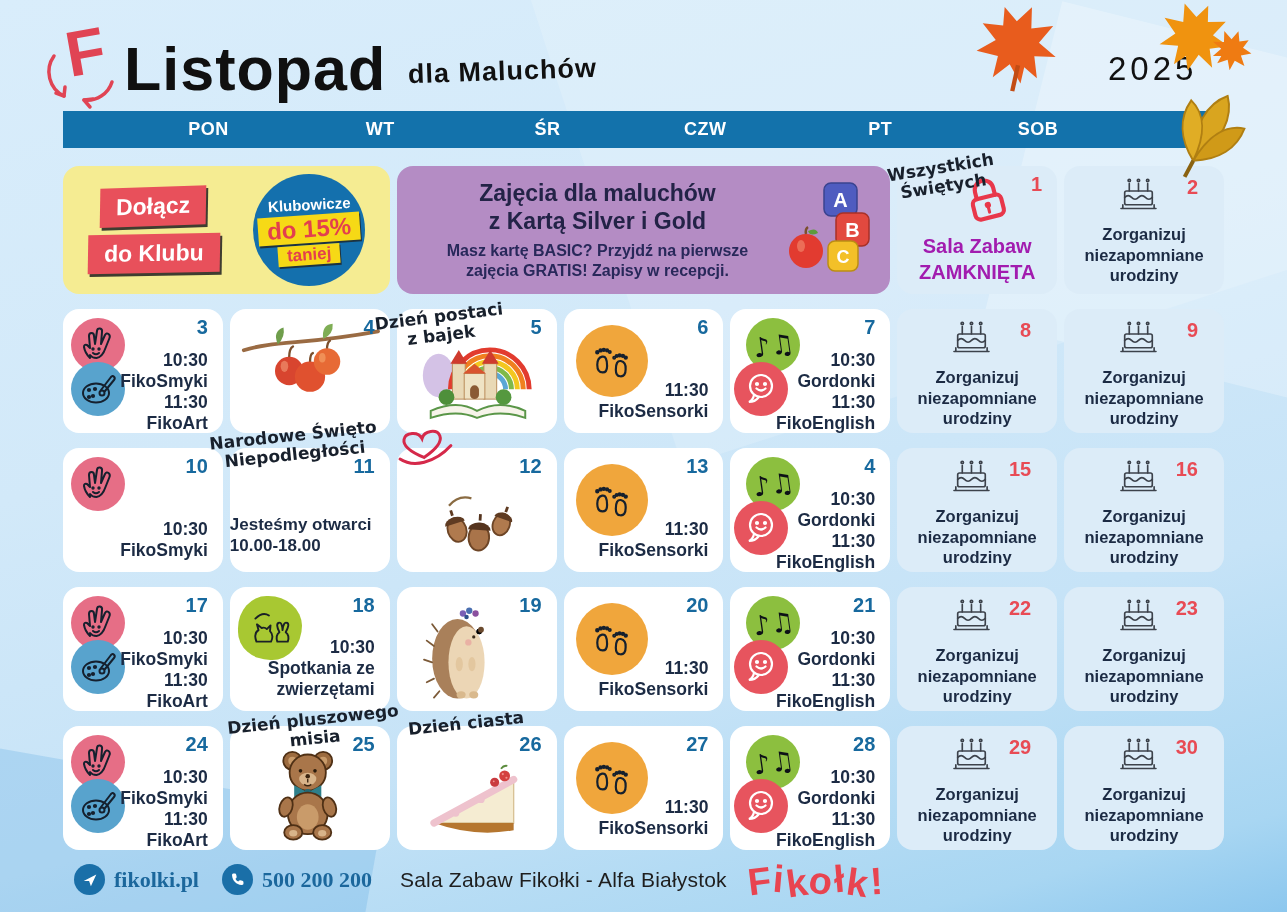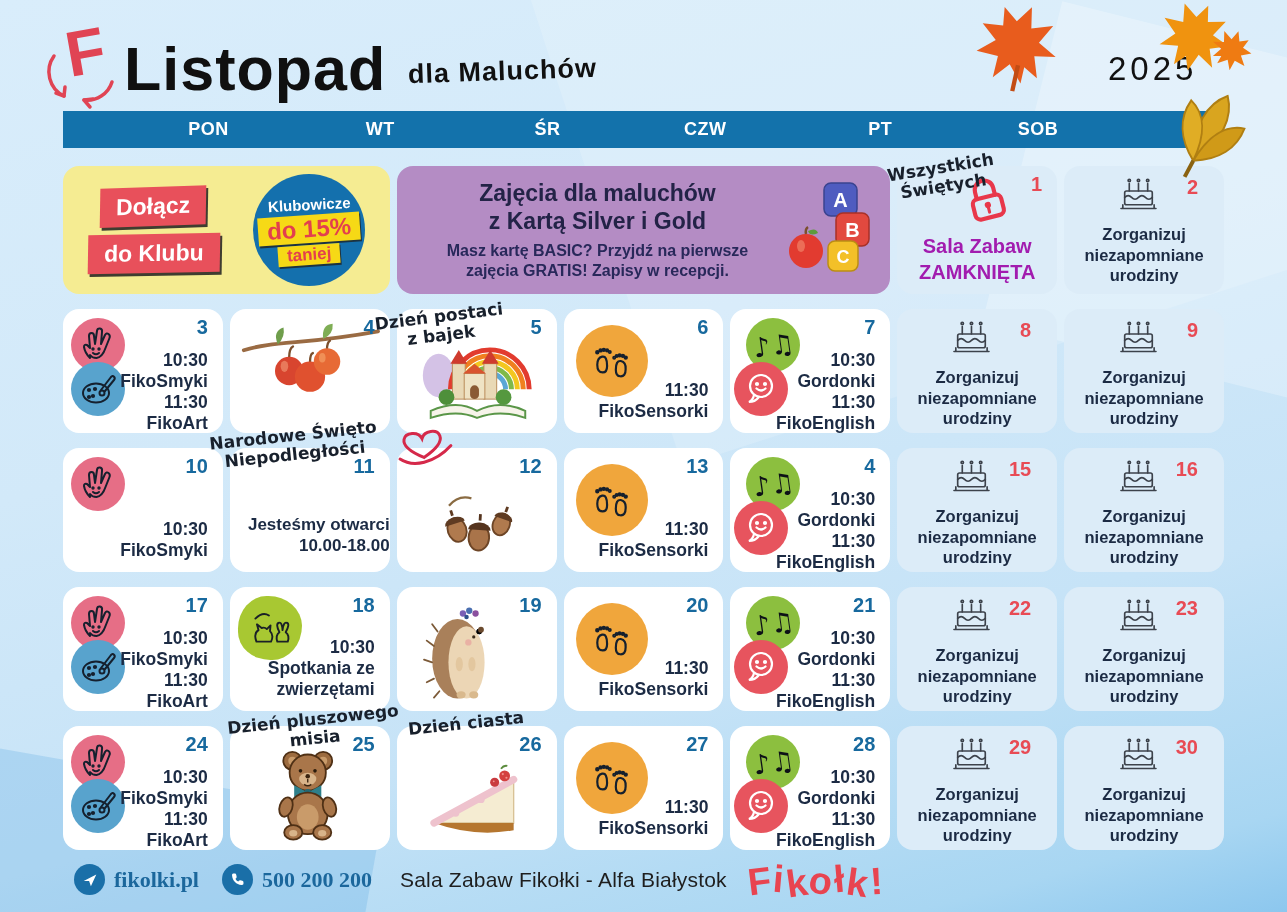--- a/index.html
+++ b/index.html
@@ -46,21 +46,21 @@
   .act-body{position:absolute;top:32px;bottom:9px;right:15px;display:flex;flex-direction:column;align-items:center;z-index:2;margin-top:8px;}
   .act-lines{text-align:right;font-size:17.5px;font-weight:700;color:#1c2b44;line-height:1.2;margin-top:1px;}
   .act-lines.push{margin-top:auto;margin-bottom:2px;}
 
   .bday-icon{position:absolute;top:9px;left:50%;transform:translateX(-62%);}
   .bday-text{position:absolute;top:58px;left:0;right:0;text-align:center;font-size:16.5px;font-weight:700;color:#1c2b44;line-height:1.25;}
 
   .lock-icon{position:absolute;top:8px;left:50%;transform:translateX(-30%);}
   .closed-text{position:absolute;bottom:9px;left:0;right:0;text-align:center;font-size:20px;font-weight:800;color:#a21caf;line-height:1.3;}
 
-  .info-text{position:absolute;bottom:16px;left:0;right:0;text-align:right;font-size:17px;font-weight:700;color:#1c2b44;line-height:1.25;}
+  .info-text{position:absolute;bottom:16px;left:0;right:0;text-align:left;font-size:17px;font-weight:700;color:#1c2b44;line-height:1.25;}
 
   .annotation{position:absolute;font-size:17px;font-weight:700;color:#18202c;white-space:pre-line;text-align:center;line-height:1.12;z-index:5;font-family:"DejaVu Sans",sans-serif;}
   .ann-1{top:-8px;left:-30px;width:150px;transform:rotate(-9deg);}
   .ann-5{top:-2px;left:-42px;width:170px;transform:rotate(-7deg);}
   .ann-11{top:-22px;left:-46px;width:220px;transform:rotate(-6deg);}
   .ann-25{top:-16px;left:-16px;width:200px;transform:rotate(-6deg);}
   .ann-26{top:-12px;left:-6px;width:150px;transform:rotate(-6deg);}
   .ann-11 .heart{position:absolute;right:-48px;top:12px;}
 
   .img-wrap{position:absolute;inset:8px;display:flex;align-items:center;justify-content:center;z-index:1;}

